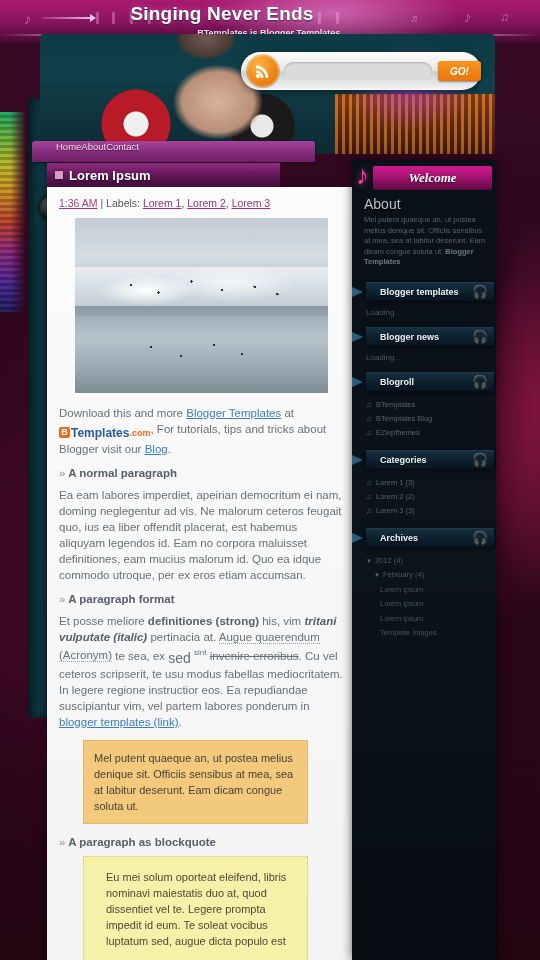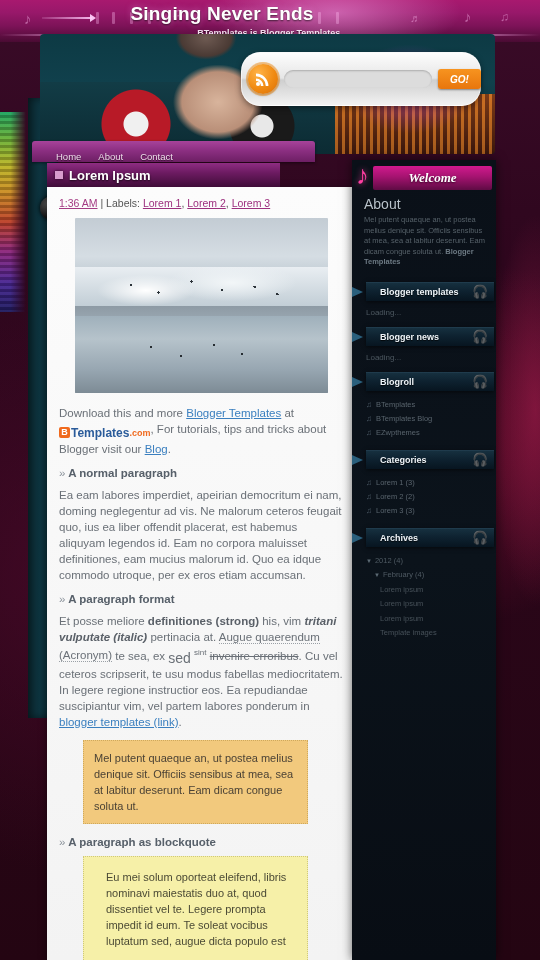--- a/index.html
+++ b/index.html
@@ -114,21 +114,21 @@
   
   .dj-girl{
     position:absolute; left:108px; top:-32px; width:150px; height:152px;
     background:
       radial-gradient(ellipse 42px 30px at 58px 36px, #6e5a52 0%, #4a3a34 60%, rgba(0,0,0,0) 72%),
       radial-gradient(ellipse 46px 22px at 58px 14px, #2a2a30 0%, #16161a 70%, rgba(0,0,0,0) 80%),
       radial-gradient(ellipse 60px 50px at 70px 100px, #d8b49c 0%, #b98f78 60%, rgba(0,0,0,0) 75%);
   }
   
   .searchbox{
-    position:absolute; right:14px; top:18px; width:240px; height:54px;
+    position:absolute; right:14px; top:18px; width:240px; height:38px;
     background:linear-gradient(180deg,#fdfdfd 0%, #e6e6e6 48%, #cfcfcf 52%, #f2f2f2 100%);
     border-radius:19px; border:1px solid rgba(255,255,255,.6);
     box-shadow:0 2px 6px rgba(0,0,0,.45);
     display:flex; align-items:center; padding:0 6px;
   }
   .rss-icon{
     width:30px; height:30px; flex:0 0 30px; border-radius:50%;
     background:radial-gradient(circle at 35% 30%, #ffb347 0%, #f08a12 55%, #d96f05 100%);
     box-shadow:0 0 0 2px rgba(240,140,20,.5), 0 1px 3px rgba(0,0,0,.4);
     position:relative; color:#fff;
@@ -145,21 +145,21 @@
     color:#fff; font-size:10px; font-weight:bold; font-style:italic;
     border-radius:3px; box-shadow:0 1px 2px rgba(0,0,0,.4);
   }
 
   
   .nav{
     position:absolute; left:32px; top:141px; width:283px; height:21px;
     background:linear-gradient(180deg,#a7439a 0%, #8c2f82 45%, #6d1f64 100%);
     border-radius:3px 3px 0 0;
     box-shadow:0 1px 3px rgba(0,0,0,.5);
-    display:flex; align-items:flex-end; padding-left:24px; gap:17px;
+    display:flex; align-items:flex-start; padding-left:24px; gap:0;
   }
   .nav a{
     color:#f0dcec; font-size:9.5px; text-decoration:none;
     text-shadow:0 1px 1px rgba(0,0,0,.55);
   }
 
   
   .main-col{
     position:absolute; left:47px; top:163px; width:301px; height:797px;
   }

